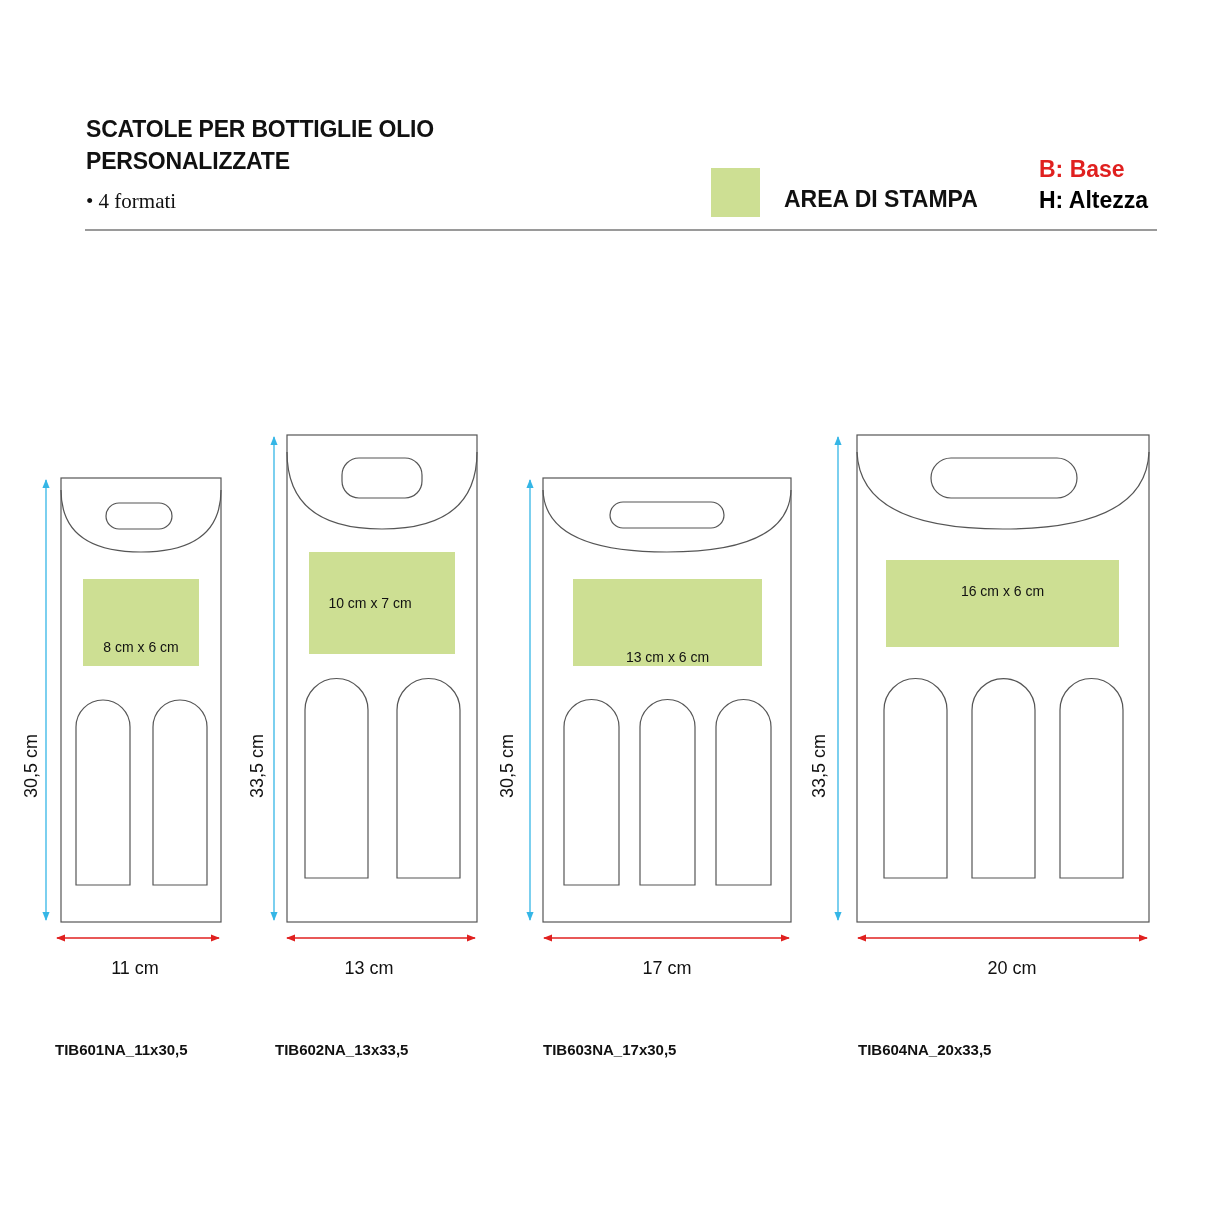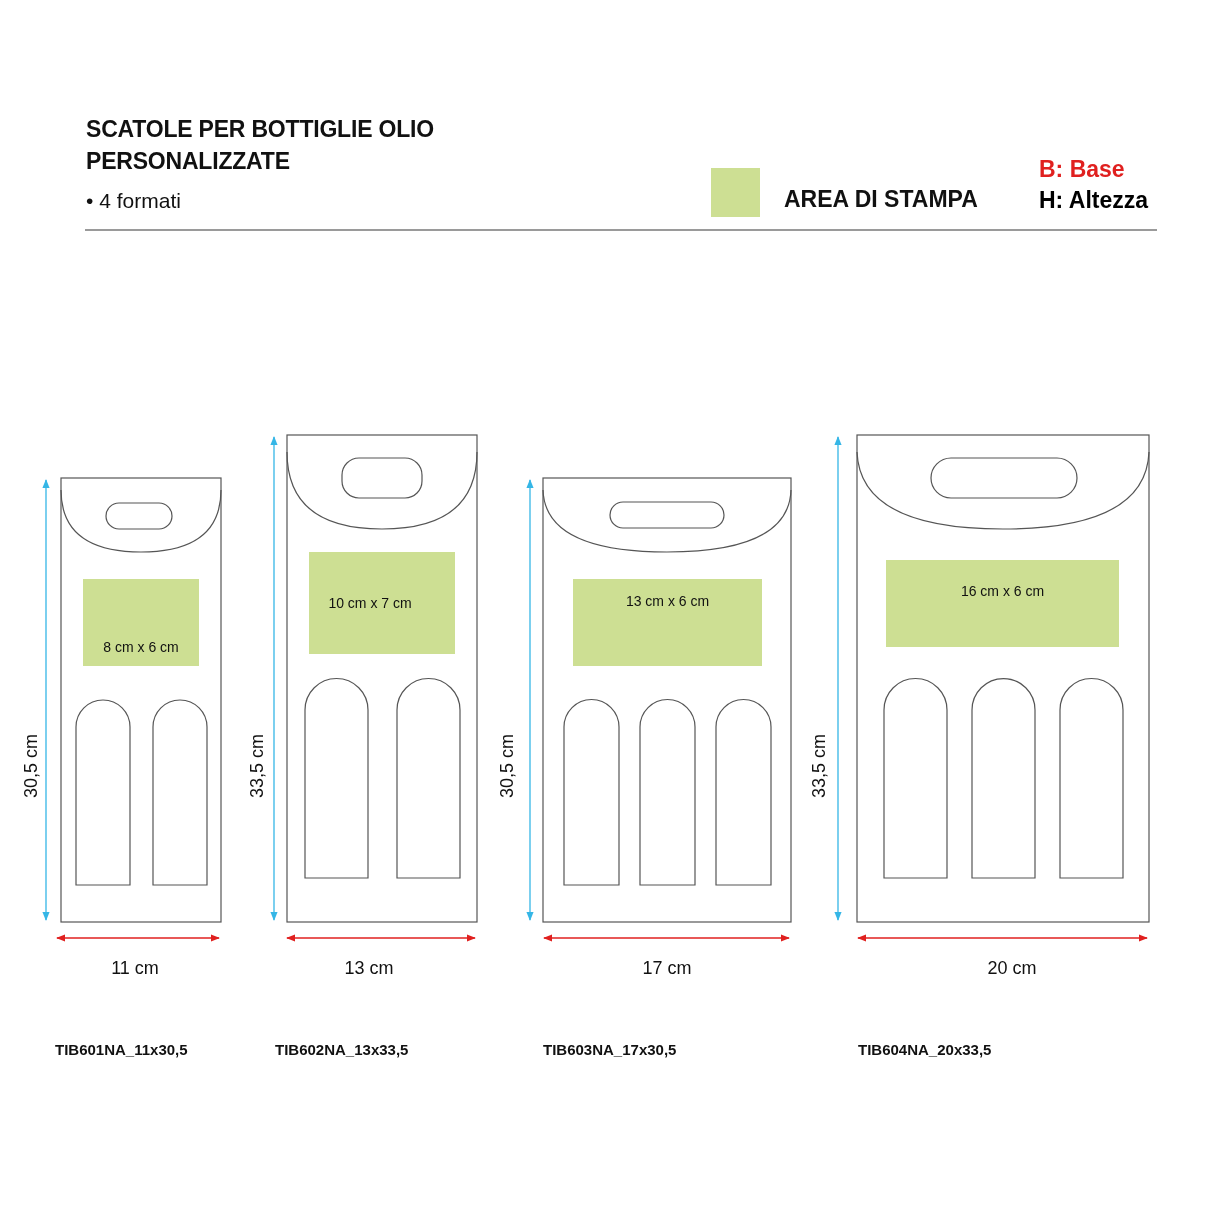--- a/index.html
+++ b/index.html
@@ -1,19 +1,19 @@
 <!DOCTYPE html>
 <html><head>
 <meta charset="utf-8">
 <style>
   html, body { margin:0; padding:0; background:#ffffff; }
   body { width:1214px; height:1214px; position:relative; overflow:hidden; font-family:"Liberation Sans", "DejaVu Sans", sans-serif; color:#111; }
   .abs { position:absolute;margin-top:33px; }
   .title { left:86px; top:80px; font-size:23px; font-weight:bold; line-height:32px; letter-spacing:-0.2px; }
-  .subtitle { left:86px; top:154px; font-size:21px; line-height:28px; }
+  .subtitle { left:86px; top:154px; font-size:21px; line-height:28px;font-family:Liberation Serif, serif; }
   .rule { left:85px; top:196px; width:1072px; height:2px; background:#9a9a9a; }
   .swatch { left:711px; top:135px; width:49px; height:49px; }
   .legend-label { left:784px; top:153px; font-size:23px; font-weight:bold; }
   .legend-b { left:1039px; top:123px; font-size:23px; font-weight:bold; }
   .legend-h { left:1039px; top:154px; font-size:23px; font-weight:bold; }
   svg.diagram { position:absolute; left:0; top:0; }
   .print-label { position:absolute; font-size:14px; text-align:center; display:flex; align-items:center; justify-content:center; }
   .width-label { position:absolute; font-size:18px; text-align:center; }
   .height-label { position:absolute; font-size:18px; transform:rotate(-90deg); transform-origin:center; white-space:nowrap; text-align:center; }
   .code-label { position:absolute; font-size:15px; font-weight:bold; white-space:nowrap; }
@@ -85,21 +85,21 @@
     <path d="M972,878 L972,710 A31.5,31.5 0 0 1 1035,710 L1035,878 Z"></path>
     <path d="M1060,878 L1060,710 A31.5,31.5 0 0 1 1123,710 L1123,878 Z"></path>
   </g>
   <rect x="886" y="560" width="233" height="87" fill="#cddf93"></rect>
   <line x1="838" y1="920" x2="838" y2="437" stroke="#35b6e6" stroke-width="1.3" marker-start="url(#arrBlue)" marker-end="url(#arrBlue)"></line>
   <line x1="858" y1="938" x2="1147" y2="938" stroke="#e0201f" stroke-width="1.3" marker-start="url(#arrRed)" marker-end="url(#arrRed)"></line>
 </svg>
 
 <div class="print-label" style="left:83px; top:579px; width:116px; height:87px;margin-top:24px;">8 cm x 6 cm</div>
 <div class="print-label" style="left:297px; top:552px; width:146px; height:102px;">10 cm x 7 cm</div>
-<div class="print-label" style="left:573px; top:545px; width:189px; height:111px;">13 cm x 6 cm</div>
+<div class="print-label" style="left:573px; top:601px; width:189px; height:111px;">13 cm x 6 cm</div>
 <div class="print-label" style="left:886px; top:560px; width:233px; height:61px;">16 cm x 6 cm</div>
 
 <div class="height-label" style="left:-8px; top:755px; width:80px; height:22px;">30,5 cm</div>
 <div class="height-label" style="left:218px; top:755px; width:80px; height:22px;">33,5 cm</div>
 <div class="height-label" style="left:468px; top:755px; width:80px; height:22px;">30,5 cm</div>
 <div class="height-label" style="left:780px; top:755px; width:80px; height:22px;">33,5 cm</div>
 
 <div class="width-label" style="left:61px; top:958px; width:148px;">11 cm</div>
 <div class="width-label" style="left:287px; top:958px; width:164px;">13 cm</div>
 <div class="width-label" style="left:543px; top:958px; width:248px;">17 cm</div>

